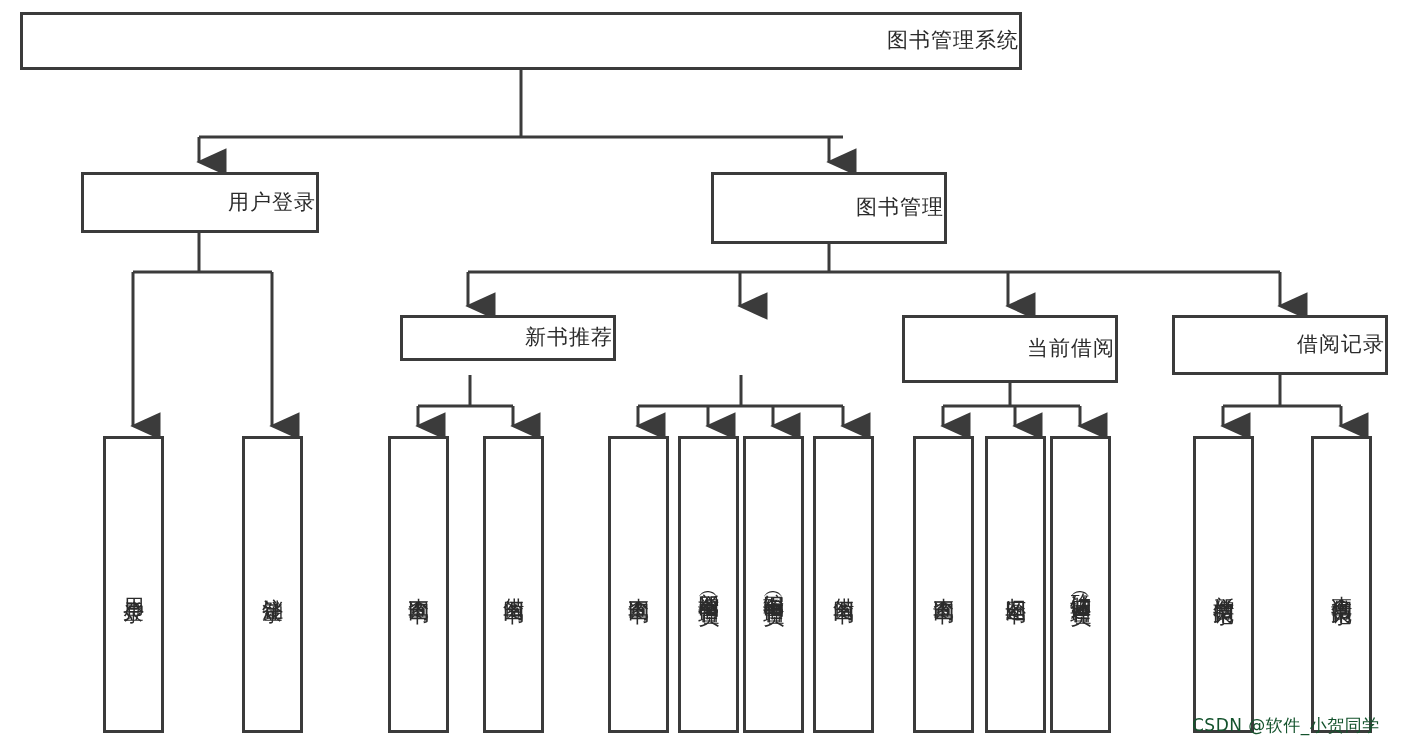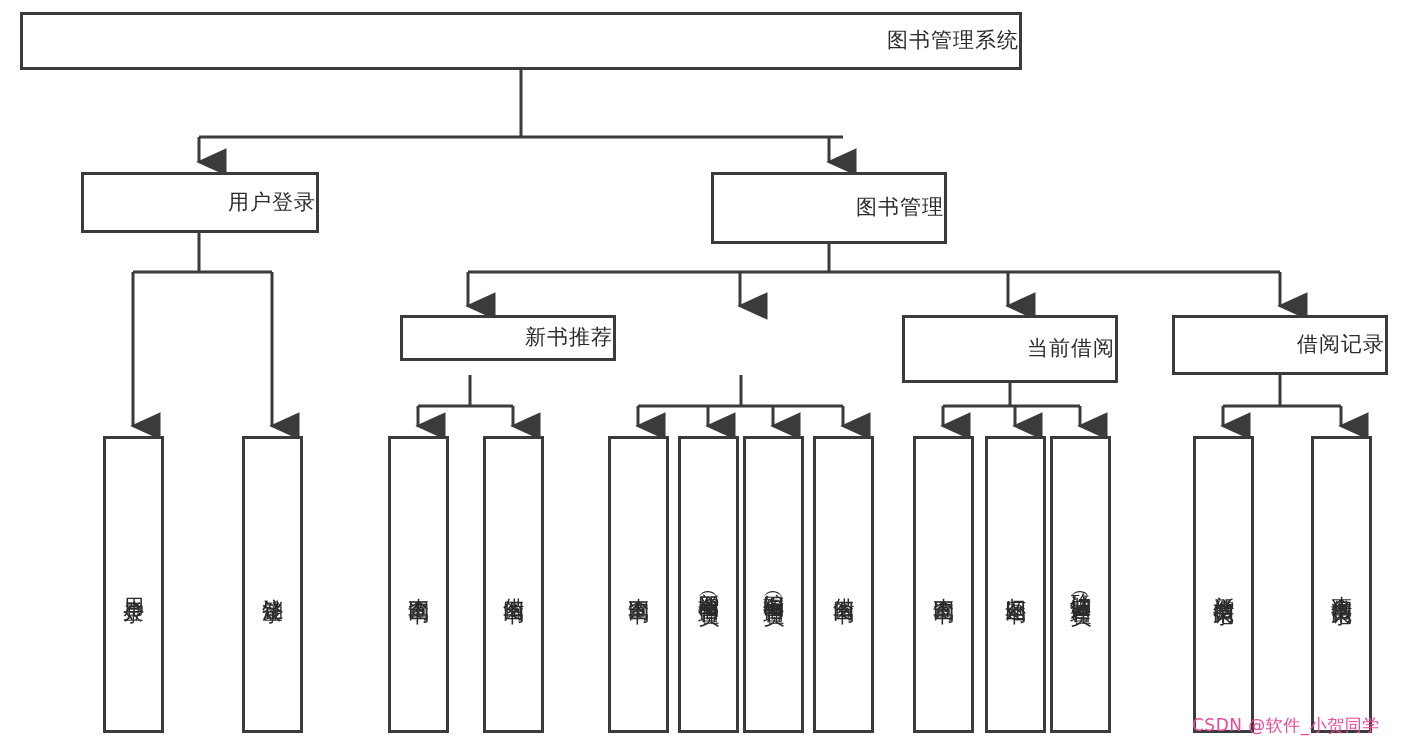--- a/index.html
+++ b/index.html
@@ -54,21 +54,21 @@
   }
   .node.v .vtext {
     writing-mode: vertical-rl;
     text-orientation: upright;
     display: block;
     text-align: center;
   }
   .watermark {
     position: absolute;
     font-size: 17px;
-    color: #ec4899;
+    color: #14532d;
     white-space: nowrap;
     letter-spacing: 0.5px;
   }
 </style>
 </head>
 <body>
 
 <div id="canvas">
 
   <svg id="wires" viewBox="0 0 1405 747" width="1405" height="747">

